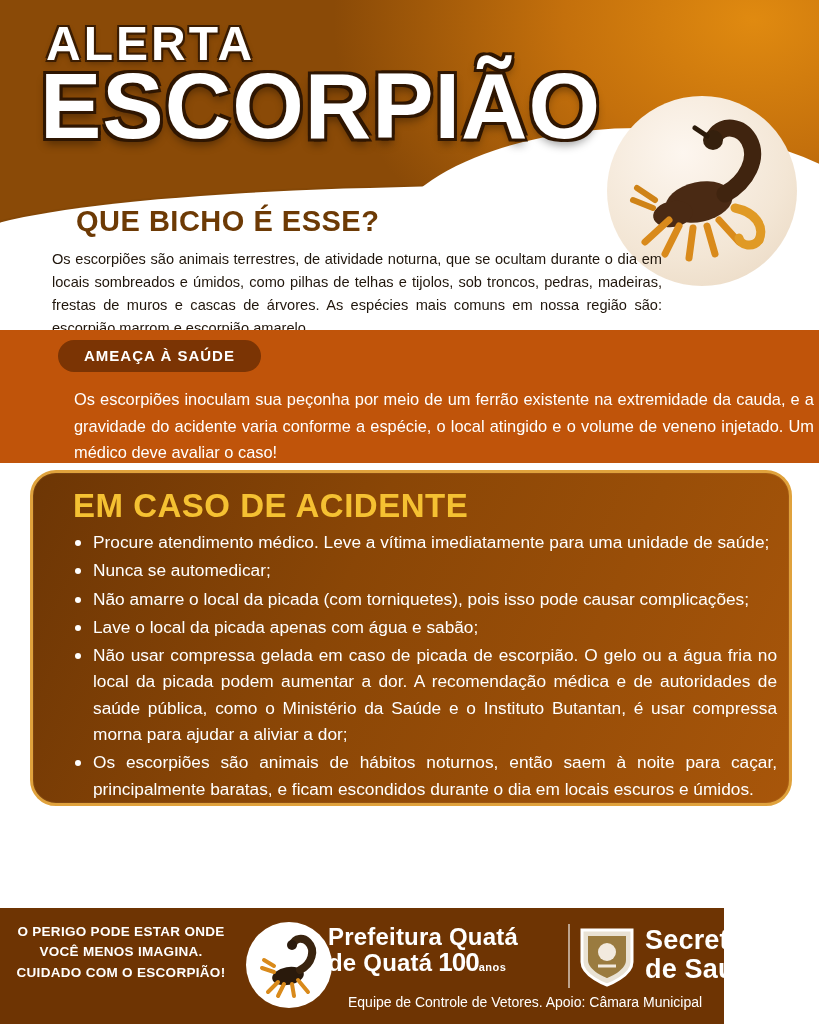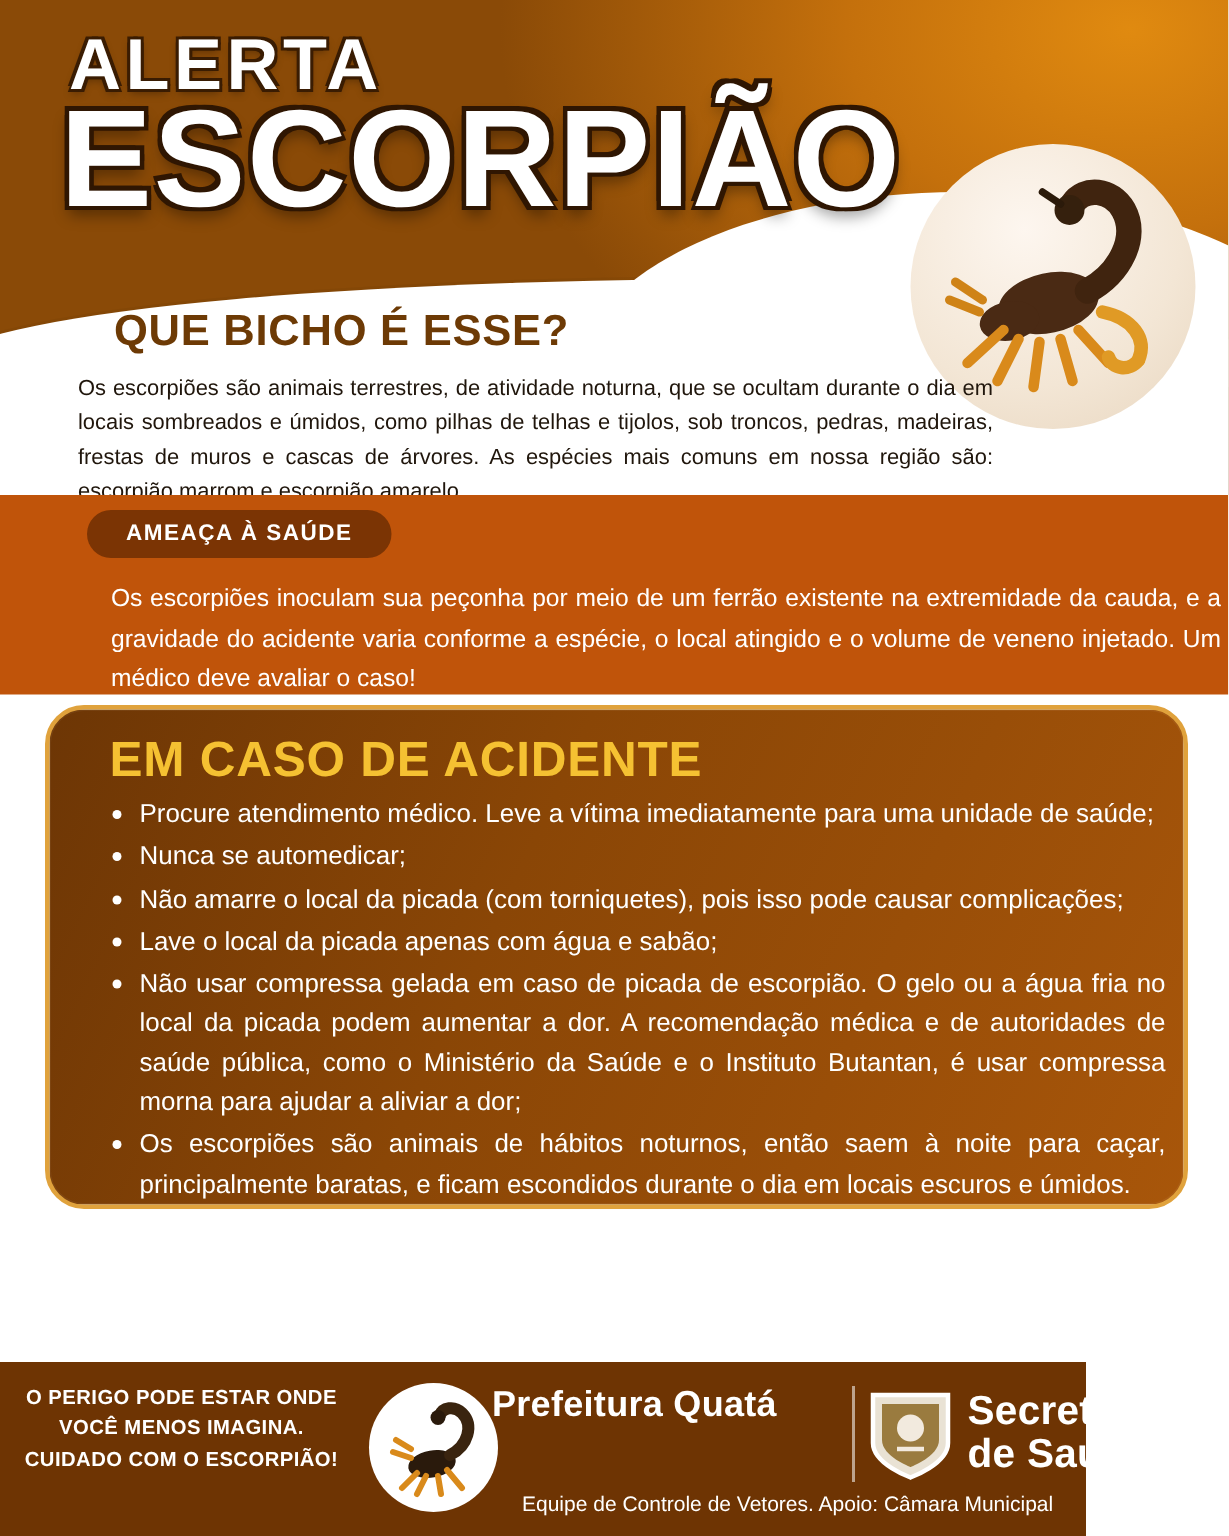--- a/index.html
+++ b/index.html
@@ -357,20 +357,23 @@
           <path d="M46 62 L48 74"></path>
           <path d="M52 58 L62 70"></path>
           <path d="M28 50 L16 46"></path>
           <path d="M28 44 L18 38"></path>
         </g>
       </svg>
     </div>
 
     <div class="pref">
       <div class="pref-l1">Prefeitura Quatá</div>
+      <div class="pref-l2">
+        <span>de Quatá</span><span class="pref-100">100</span><span class="pref-anos">anos</span>
+      </div>
     </div>
 
     <div class="divider"></div>
 
     <div class="crest">
       <svg viewBox="0 0 58 62" width="58" height="62" aria-hidden="true">
         <path d="M4 4 H54 V36 C54 50 29 59 29 59 C29 59 4 50 4 36 Z" fill="#e9e2d4" stroke="#ffffff" stroke-width="3"></path>
         <path d="M10 10 H48 V34 C48 45 29 52 29 52 C29 52 10 45 10 34 Z" fill="#9a7b3f"></path>
         <circle cx="29" cy="26" r="9" fill="#f2eade"></circle>
         <path d="M20 40 H38" stroke="#f2eade" stroke-width="3"></path>

